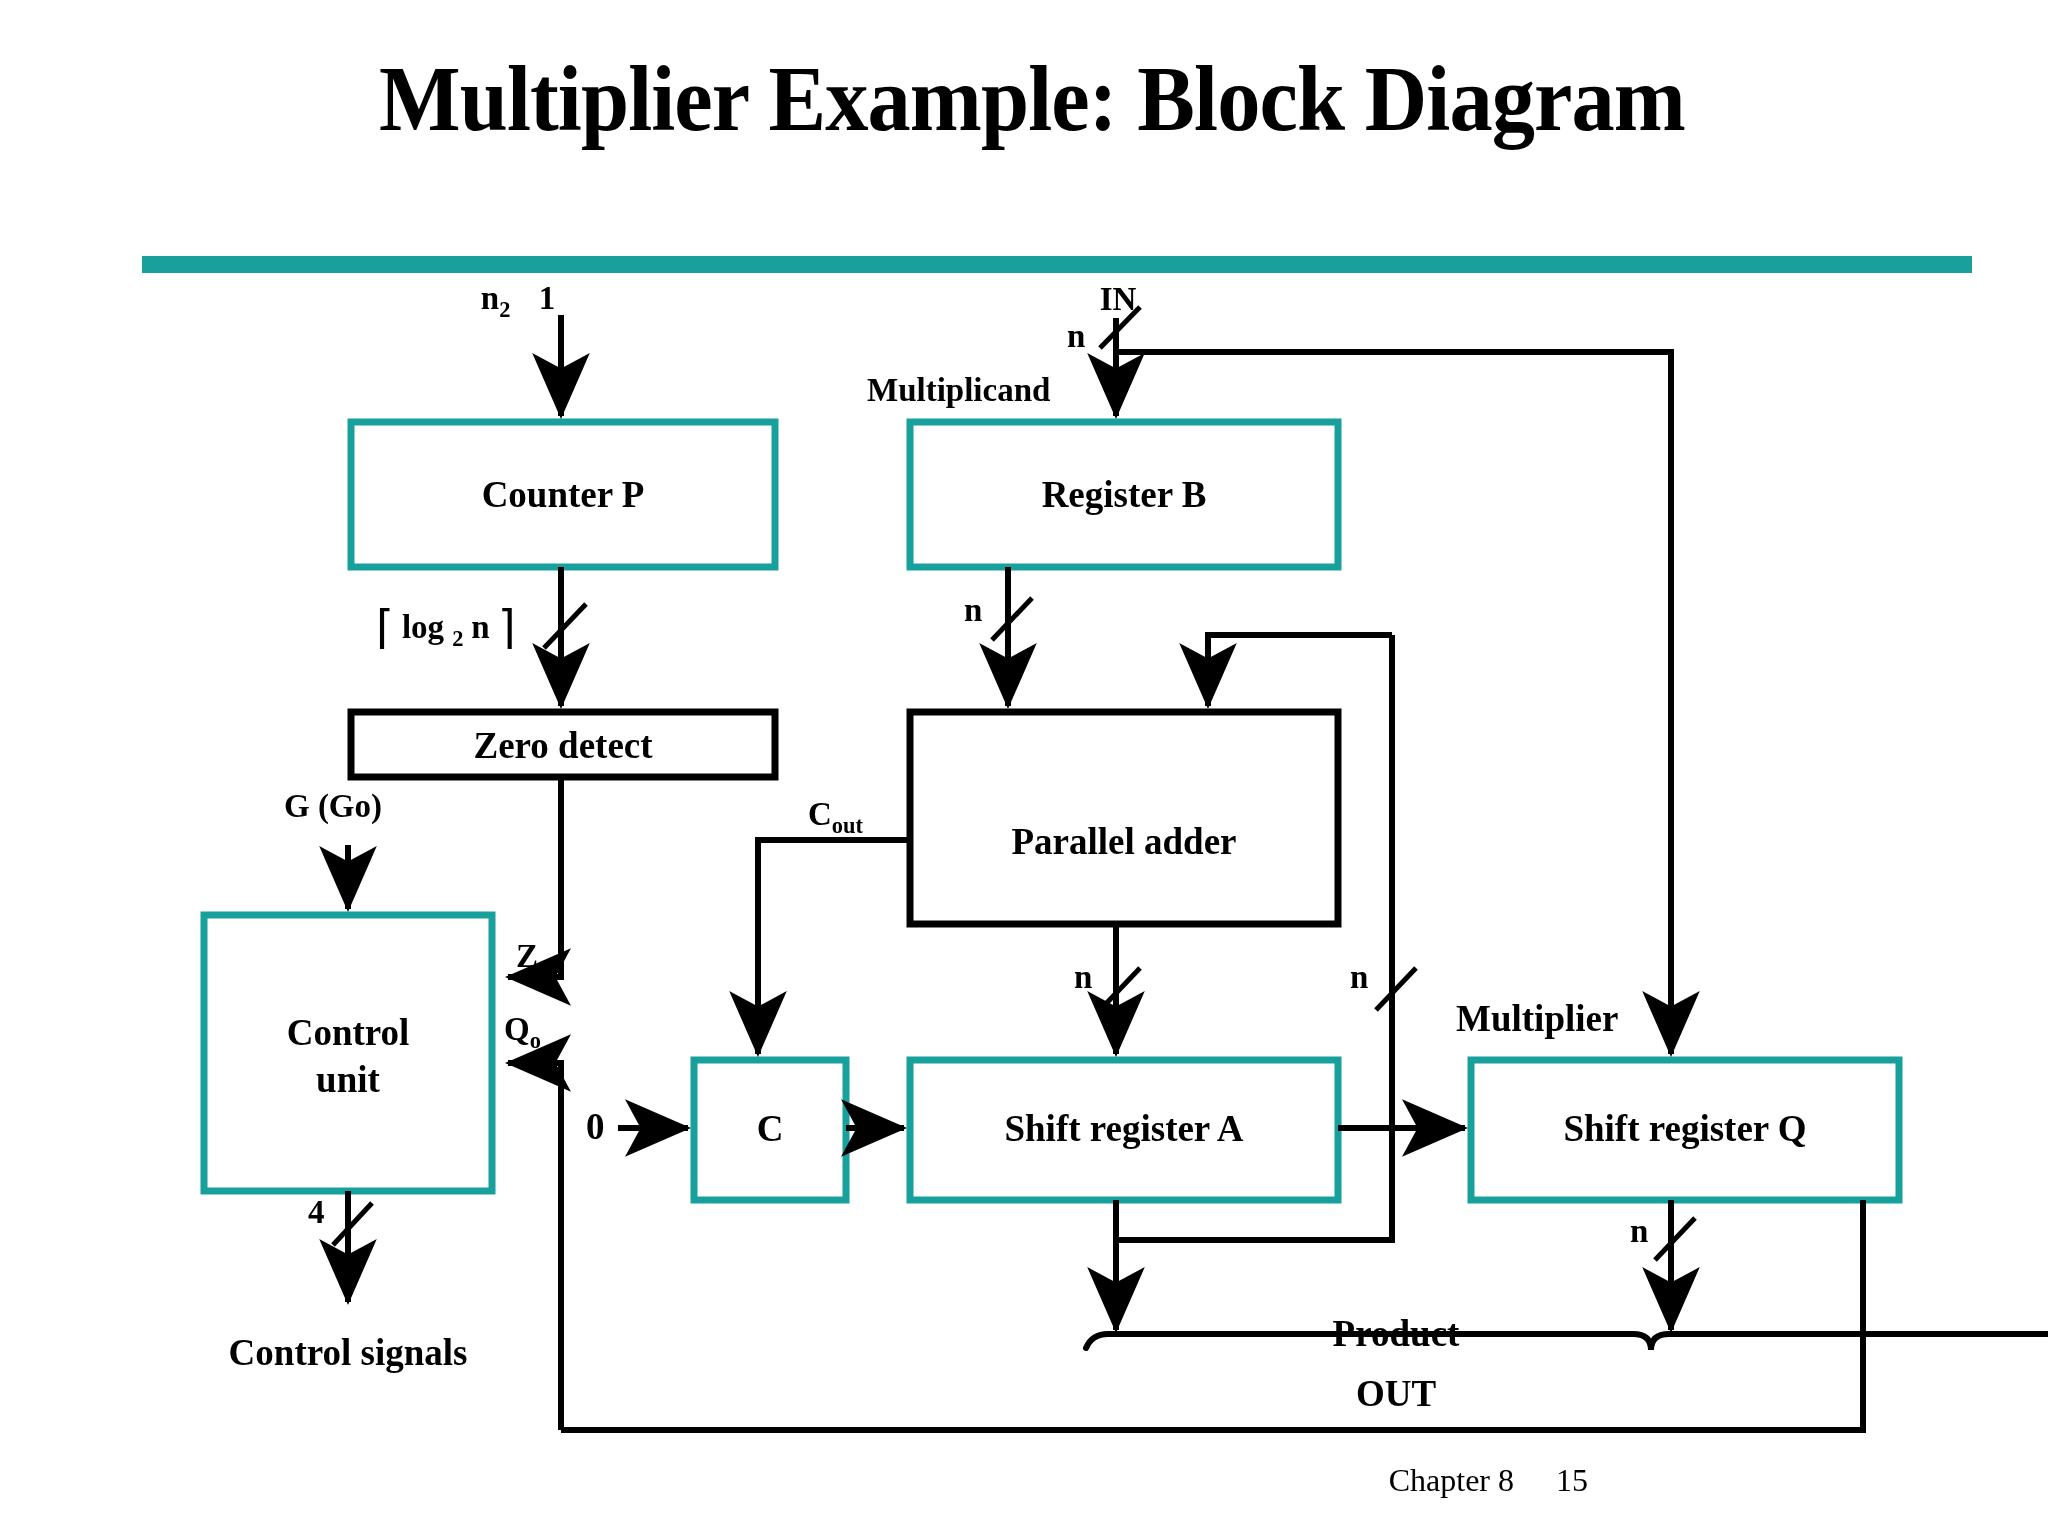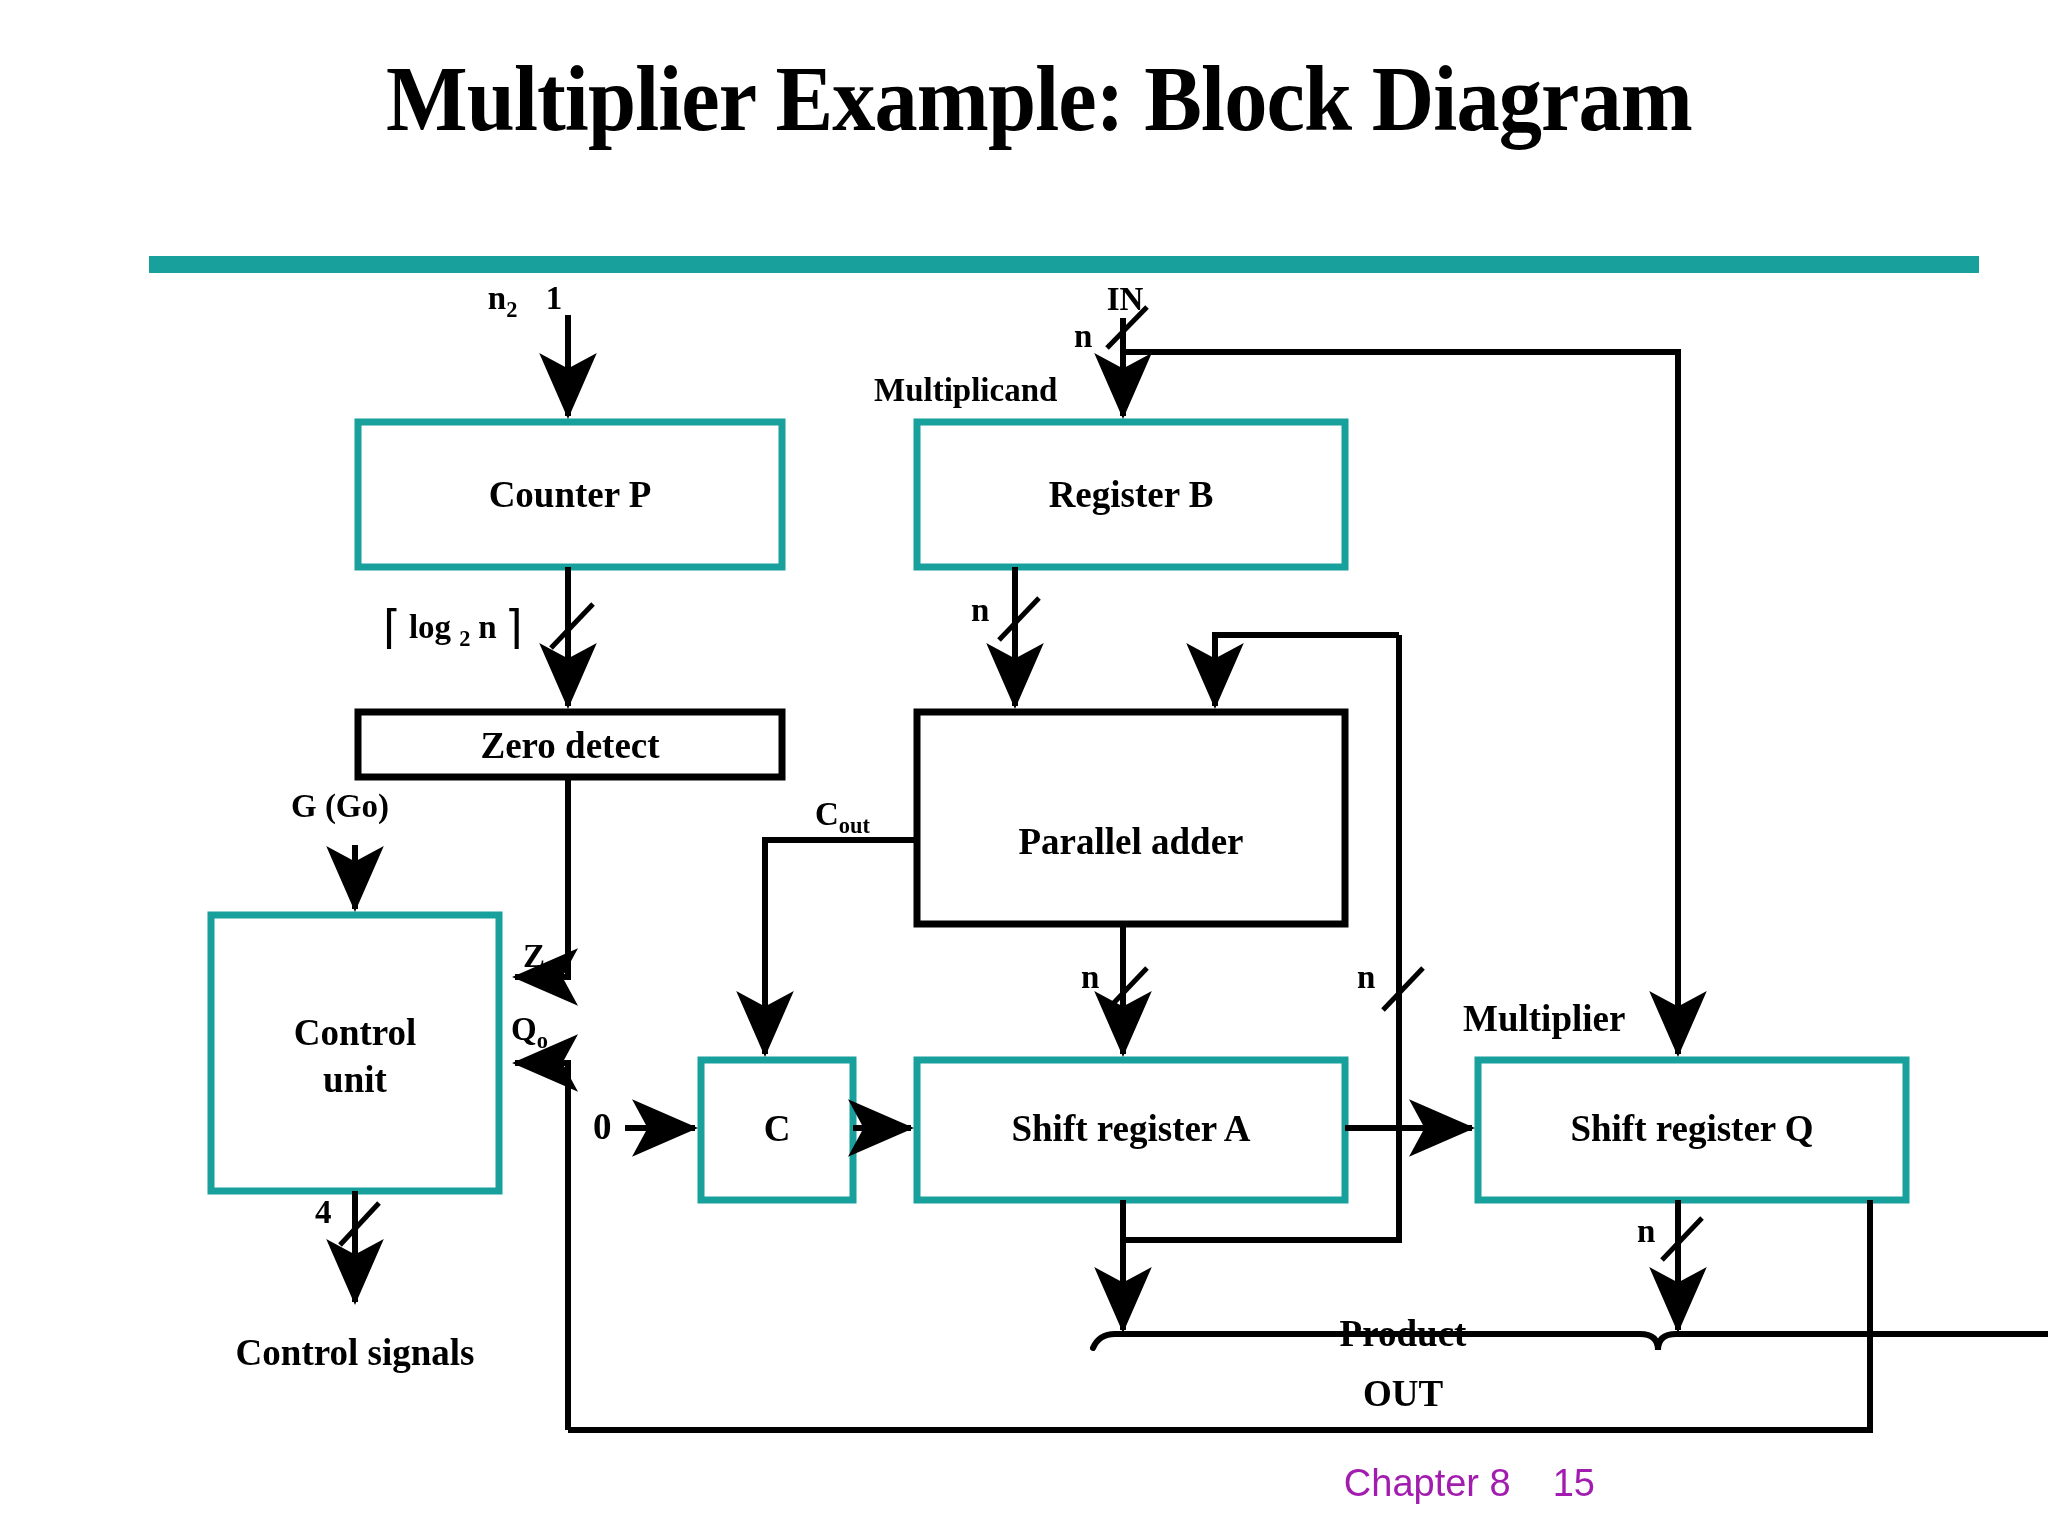--- a/index.html
+++ b/index.html
@@ -3,21 +3,21 @@
 <meta charset="utf-8">
 <style>
   html,body{margin:0;padding:0;}
   body{
     width:2048px;height:1536px;
     background:#ffffff;
     font-family:"Liberation Serif", serif;
     overflow:hidden;
     position:relative;
   }
-  #slide{position:absolute;left:15px;top:0;width:1730px;height:1536px;}
+  #slide{position:absolute;left:8px;top:0;width:1730px;height:1536px;}
 
   
   .title{
     position:absolute;left:0;top:44px;width:2048px;
     text-align:center;
     font-family:"Liberation Serif", serif;
     font-weight:bold;
     font-size:94px;
     letter-spacing:-1px;
     color:#000000;
@@ -56,22 +56,22 @@
     font-family:"Liberation Sans", sans-serif;
     font-size:21px;font-weight:bold;
     color:#9fdcd6;
     line-height:1.5;
     opacity:.85;
     filter:blur(0.4px);
   }
   .footer div{white-space:nowrap;}
   .chapter{
     position:absolute;right:150px;top:1462px;
-    font-family:Liberation Sans, sans-serif;
-    font-size:38px;color:#a21caf;
+    font-family:Liberation Serif, serif;
+    font-size:32px;color:#000000;
     white-space:nowrap;
   }
   .chapter .num{margin-left:42px;}
 </style>
 </head>
 <body>
 
 <div id="slide">
 
   <div class="title">Multiplier Example: Block Diagram</div>

